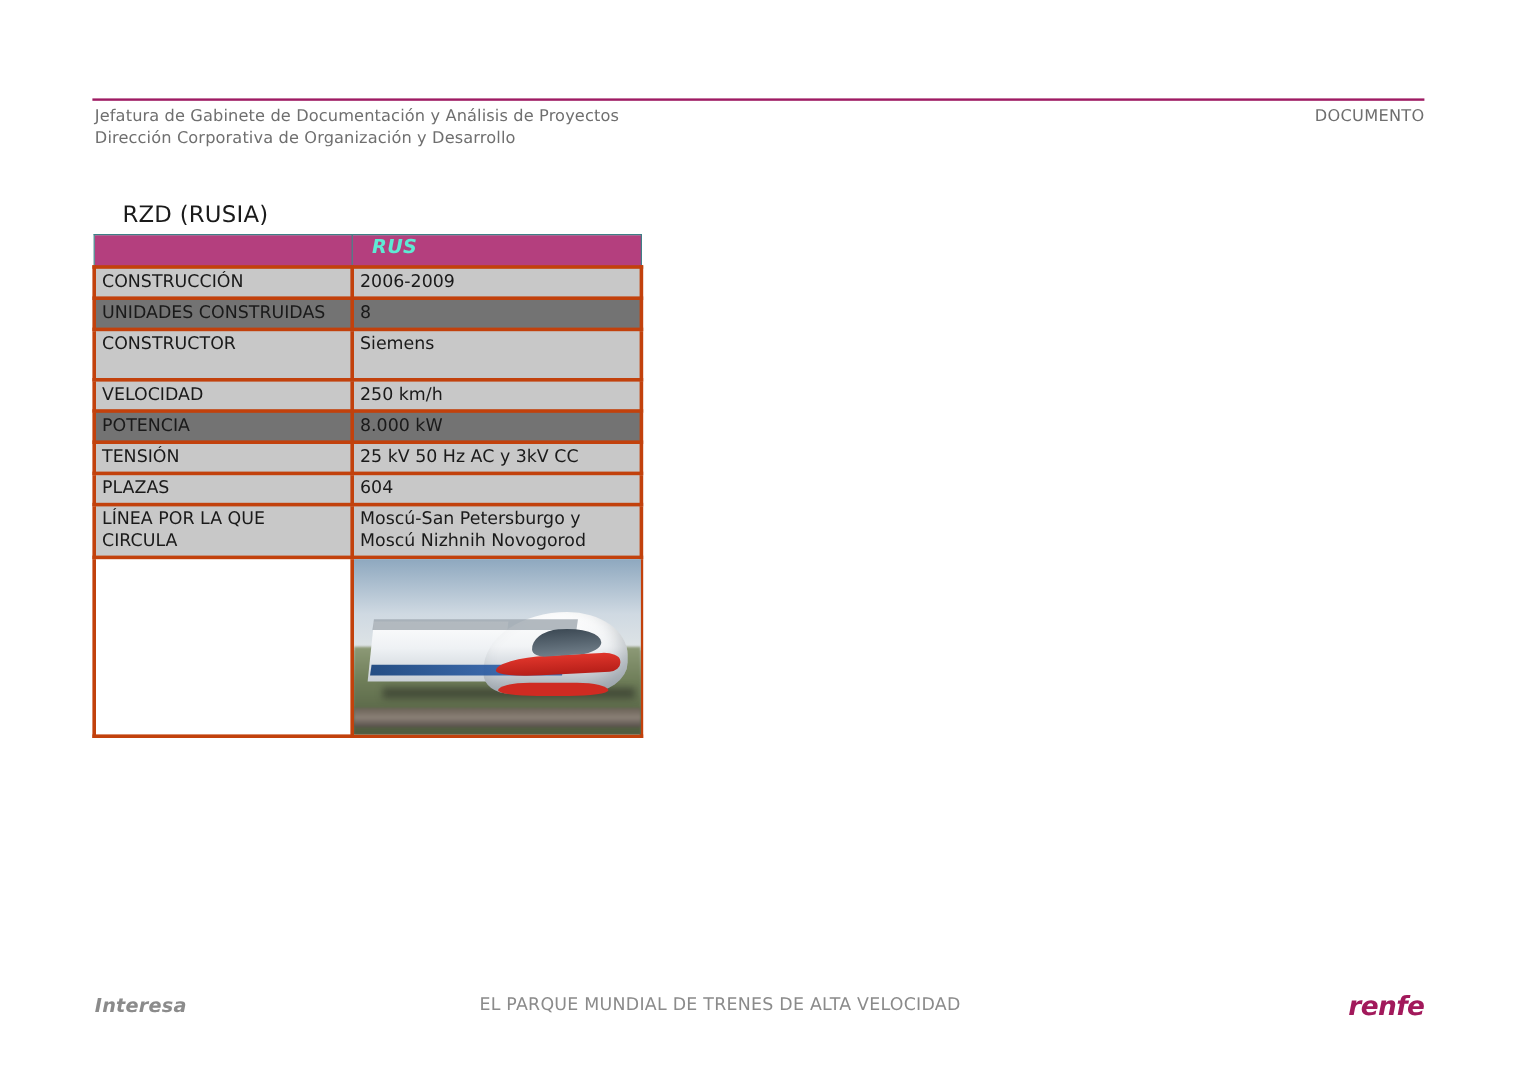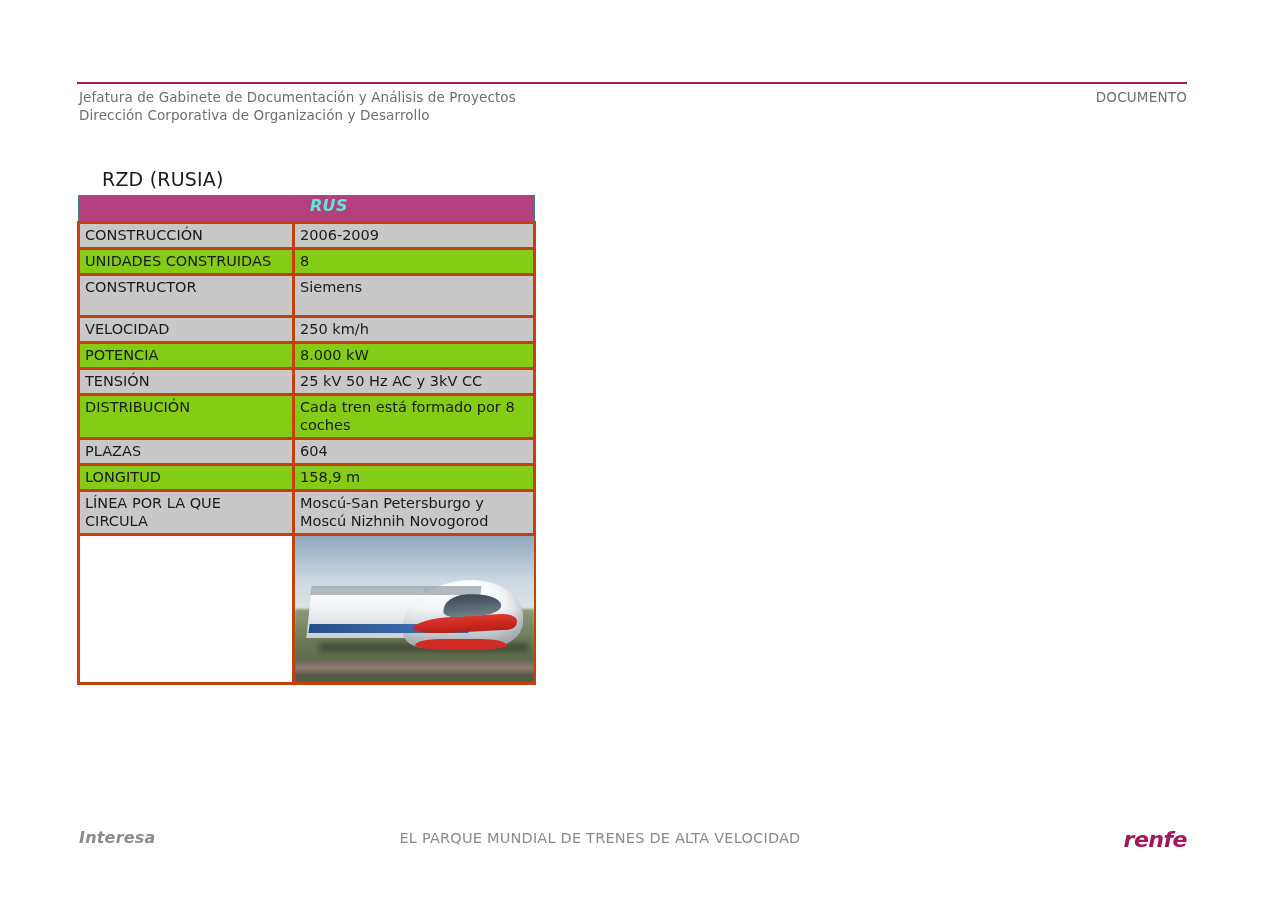--- a/index.html
+++ b/index.html
@@ -88,21 +88,21 @@
     text-align: left;
     color: #5eead4;
     font-style: italic;
     font-weight: bold;
     font-size: 16px;
     letter-spacing: .3px;
     padding: 1px 0 2px 16px;
   }
 
   .shade td { background: #c8c8c8; }
-  .plain td { background: #84cc16; }
+  .plain td { background: #737373; }
 
   .tall-cell { height: 34px; }
 
   
   .img-row td {
     padding: 0;
     background: #ffffff;
   }
   .img-cell-left { height: 146px; }
   .train-photo {
@@ -296,34 +296,26 @@
     <tr class="plain">
       <td>POTENCIA</td>
       <td>8.000 kW</td>
     </tr>
 
     <tr class="shade">
       <td>TENSIÓN</td>
       <td>25 kV 50 Hz AC y 3kV CC</td>
     </tr>
 
-    <tr class="plain">
-      <td class="tall-cell">DISTRIBUCIÓN</td>
-      <td class="tall-cell">Cada tren está formado por 8 coches</td>
-    </tr>
 
     <tr class="shade">
       <td>PLAZAS</td>
       <td>604</td>
     </tr>
 
-    <tr class="plain">
-      <td>LONGITUD</td>
-      <td>158,9  m</td>
-    </tr>
 
     <tr class="shade">
       <td class="tall-cell">LÍNEA POR LA QUE CIRCULA</td>
       <td class="tall-cell">Moscú-San Petersburgo y Moscú Nizhnih Novogorod</td>
     </tr>
 
     <tr class="img-row">
       <td class="img-cell-left"></td>
       <td>
         <div class="train-photo">

